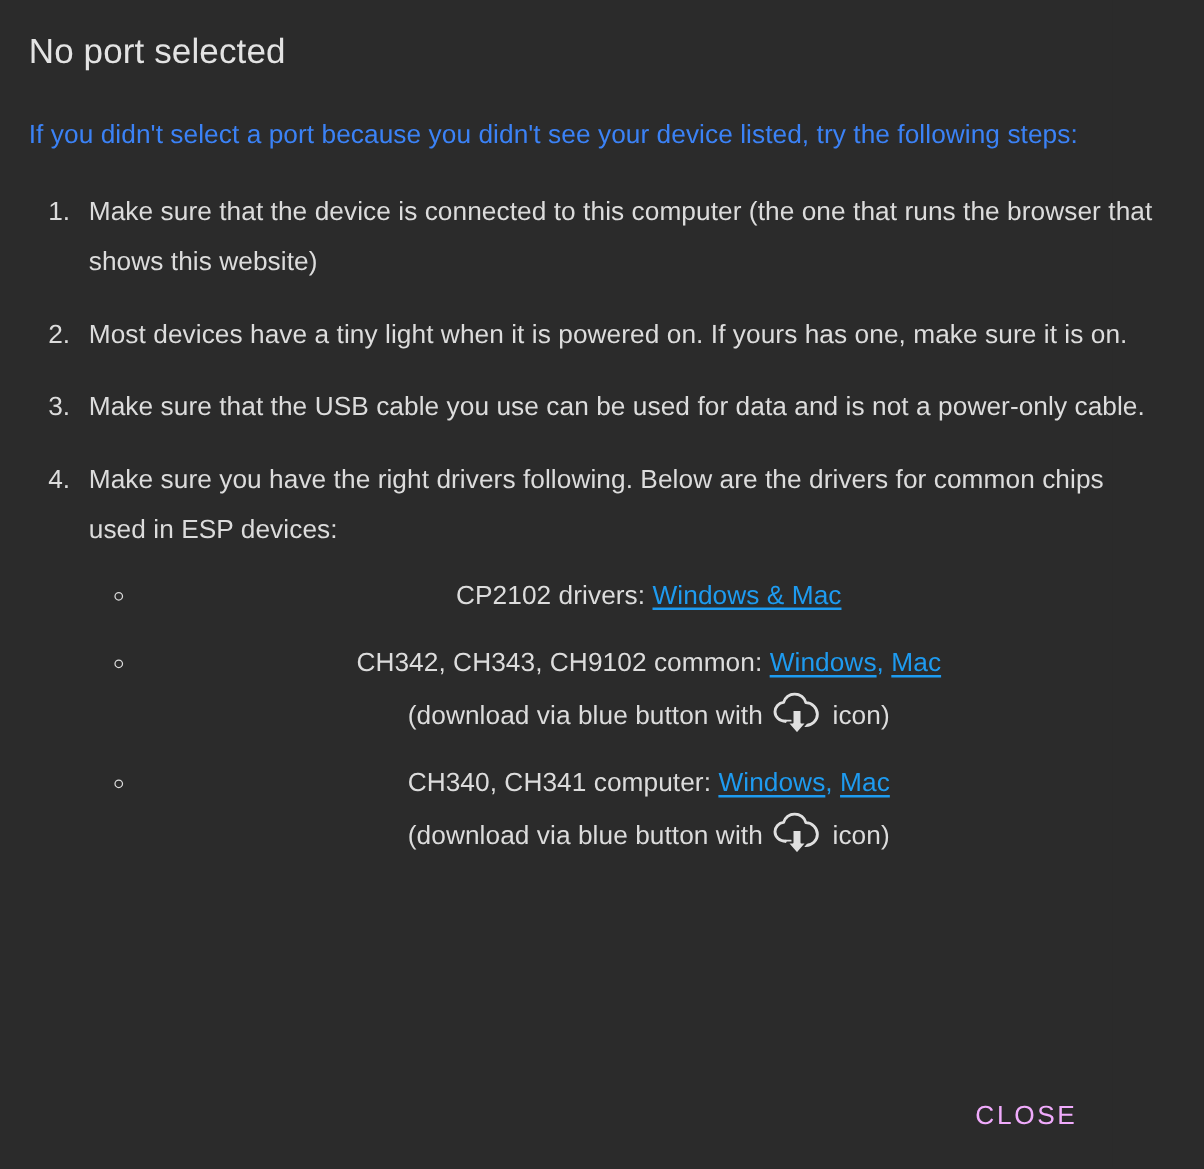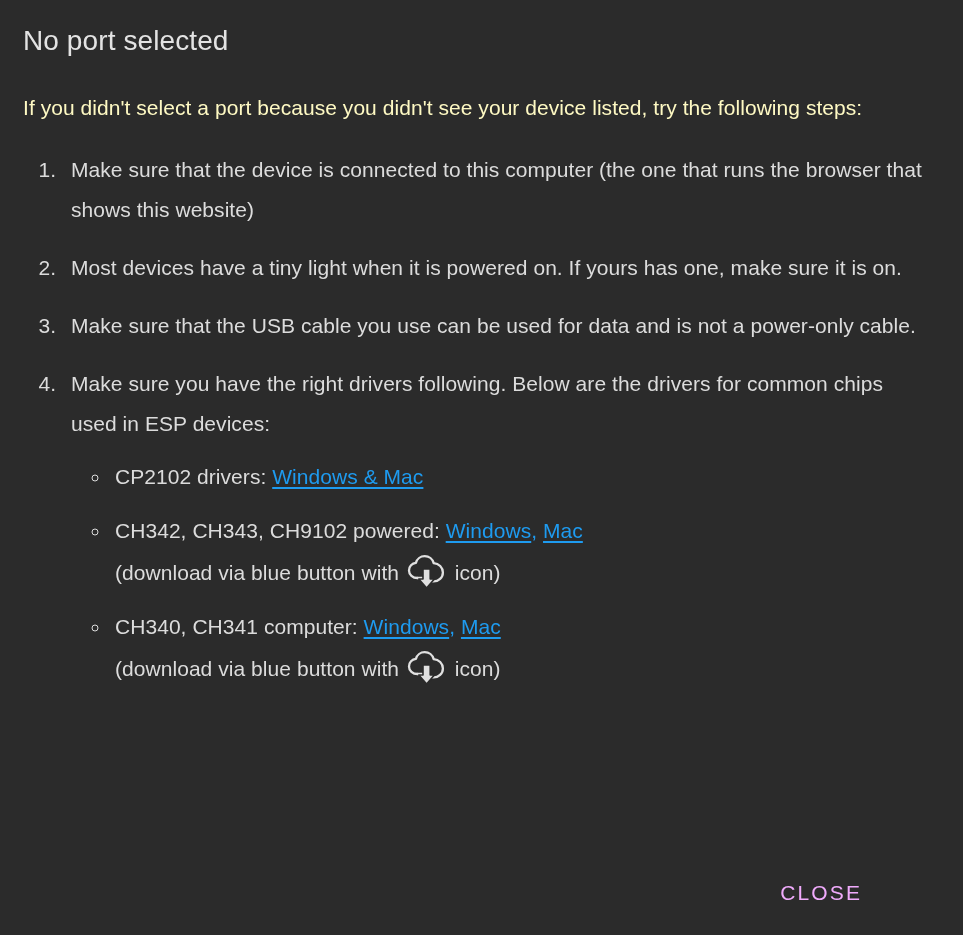--- a/index.html
+++ b/index.html
@@ -39,21 +39,21 @@
     position: absolute;
     left: 23px;
     top: 88px;
     right: 30px;
     width: 900px;
   }
   .intro {
     margin: 0;
     font-size: 21px;
     line-height: 40px;
-    color: #fef9c3;
+    color: #3b82f6;
     letter-spacing: 0.05px;
   }
   ol.steps {
     margin: 22px 0 0 0;
     padding: 0 0 0 39px;
     list-style: decimal outside;
     font-size: 21px;
     line-height: 40px;
     color: #dcdcdc;
   }
@@ -64,20 +64,21 @@
   }
   ol.steps > li:last-child {
     margin-bottom: 0;
   }
   ul.drivers {
     margin: 12px 0 0 0;
     padding: 0 0 0 40px;
     list-style: circle outside;
     font-size: 21px;
     line-height: 42px;
+    text-align: center;
   }
   ul.drivers > li {
     margin: 0 0 12px 0;
     padding-left: 4px;
   }
   ul.drivers > li:last-child {
     margin-bottom: 0;
   }
   a.link {
     color: #1e9bf0;
@@ -142,21 +143,21 @@
       <li>
         <span>Make sure you have the right drivers following. Below are the drivers for common chips used in ESP devices:</span>
 
         <ul class="drivers">
 
           <li>
             <span>CP2102 drivers: </span><a class="link">Windows &amp; Mac</a>
           </li>
 
           <li>
-            <span>CH342, CH343, CH9102 powered: </span><a class="link">Windows</a><span class="sep">, </span><a class="link">Mac</a><br><span>(download via blue button with </span><span class="cloud-icon">
+            <span>CH342, CH343, CH9102 common: </span><a class="link">Windows</a><span class="sep">, </span><a class="link">Mac</a><br><span>(download via blue button with </span><span class="cloud-icon">
               <svg viewBox="0 0 42 34" width="42" height="34" aria-hidden="true">
                 <path d="M11.6 23.0 C6.6 23.0 3.0 19.6 3.0 15.4 C3.0 11.5 6.0 8.3 9.9 7.9 C10.9 4.0 14.5 1.2 18.7 1.2 C23.0 1.2 26.7 4.1 27.7 8.1 C32.8 8.3 36.9 12.4 36.9 17.4 C36.9 22.5 32.6 26.4 27.5 26.4 L25.0 26.4" fill="none" stroke="#e0e0e0" stroke-width="2.3" stroke-linecap="round" stroke-linejoin="round"></path>
                 <path d="M11.6 23.0 L16.0 23.0" fill="none" stroke="#e0e0e0" stroke-width="2.3" stroke-linecap="round"></path>
                 <path d="M17.0 14.0 L24.2 14.0 L24.2 24.0 L28.4 24.0 L20.6 33.0 L12.8 24.0 L17.0 24.0 Z" fill="#e0e0e0" stroke="#2b2b2b" stroke-width="1.6" stroke-linejoin="round"></path>
               </svg>
             </span><span> icon)</span>
           </li>
 
           <li>
             <span>CH340, CH341 computer: </span><a class="link">Windows</a><span class="sep">, </span><a class="link">Mac</a><br><span>(download via blue button with </span><span class="cloud-icon">

